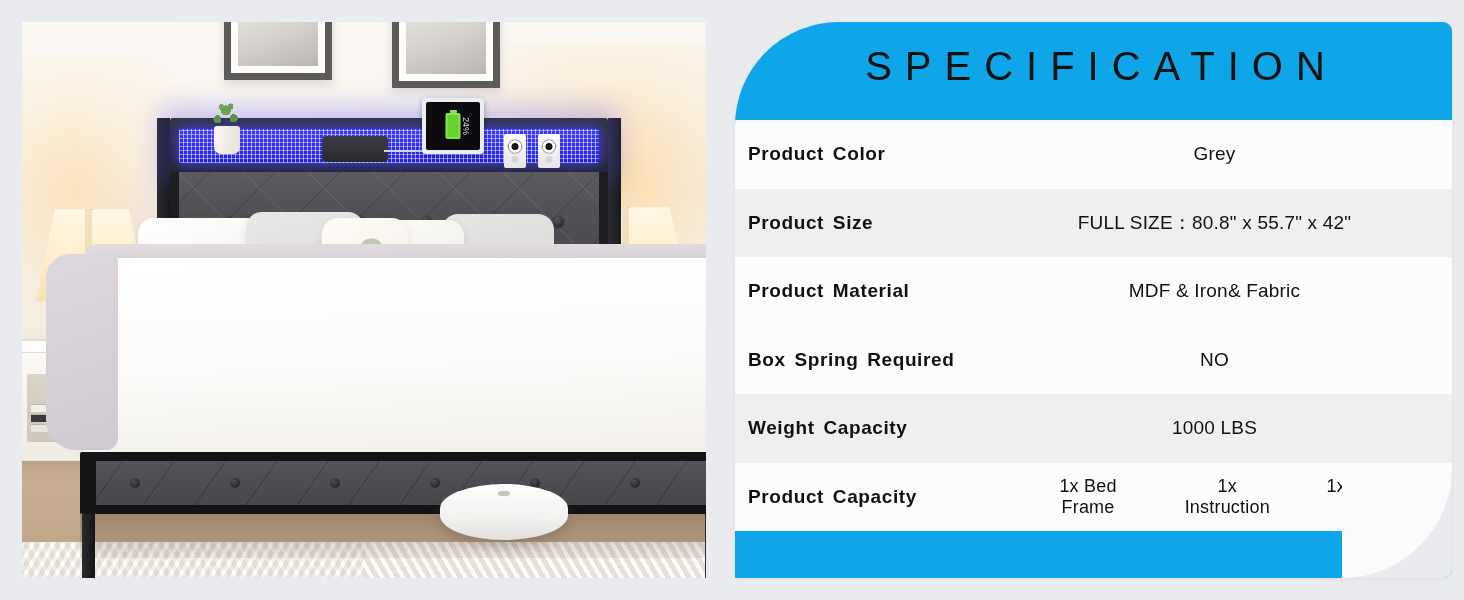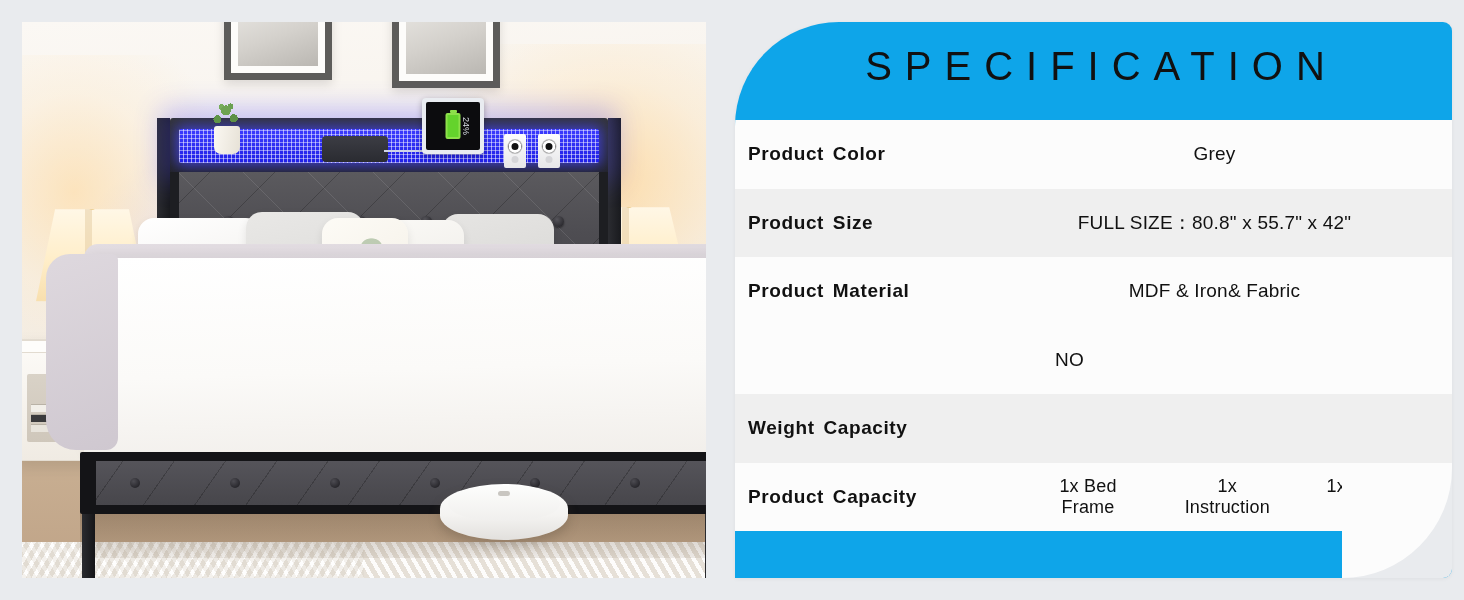--- a/index.html
+++ b/index.html
@@ -602,25 +602,27 @@
       <div class="spec-value">FULL SIZE：80.8" x 55.7" x 42"</div>
     </div>
 
     <div class="spec-row">
       <div class="spec-label">Product  Material</div>
       <div class="spec-value">MDF &amp; Iron&amp; Fabric</div>
     </div>
 
 
     <div class="spec-row">
+      <div class="spec-label">Box  Spring  Required</div>
       <div class="spec-value">NO</div>
     </div>
 
     <div class="spec-row alt">
       <div class="spec-label">Weight  Capacity</div>
+      <div class="spec-value">1000  LBS</div>
     </div>
 
     <div class="spec-row">
       <div class="spec-label">Product  Capacity</div>
       <div class="spec-value includes">
         <span>1x Bed Frame</span>
         <span>1x Instruction</span>
         <span>1x Accessory bag</span>
       </div>
     </div>

